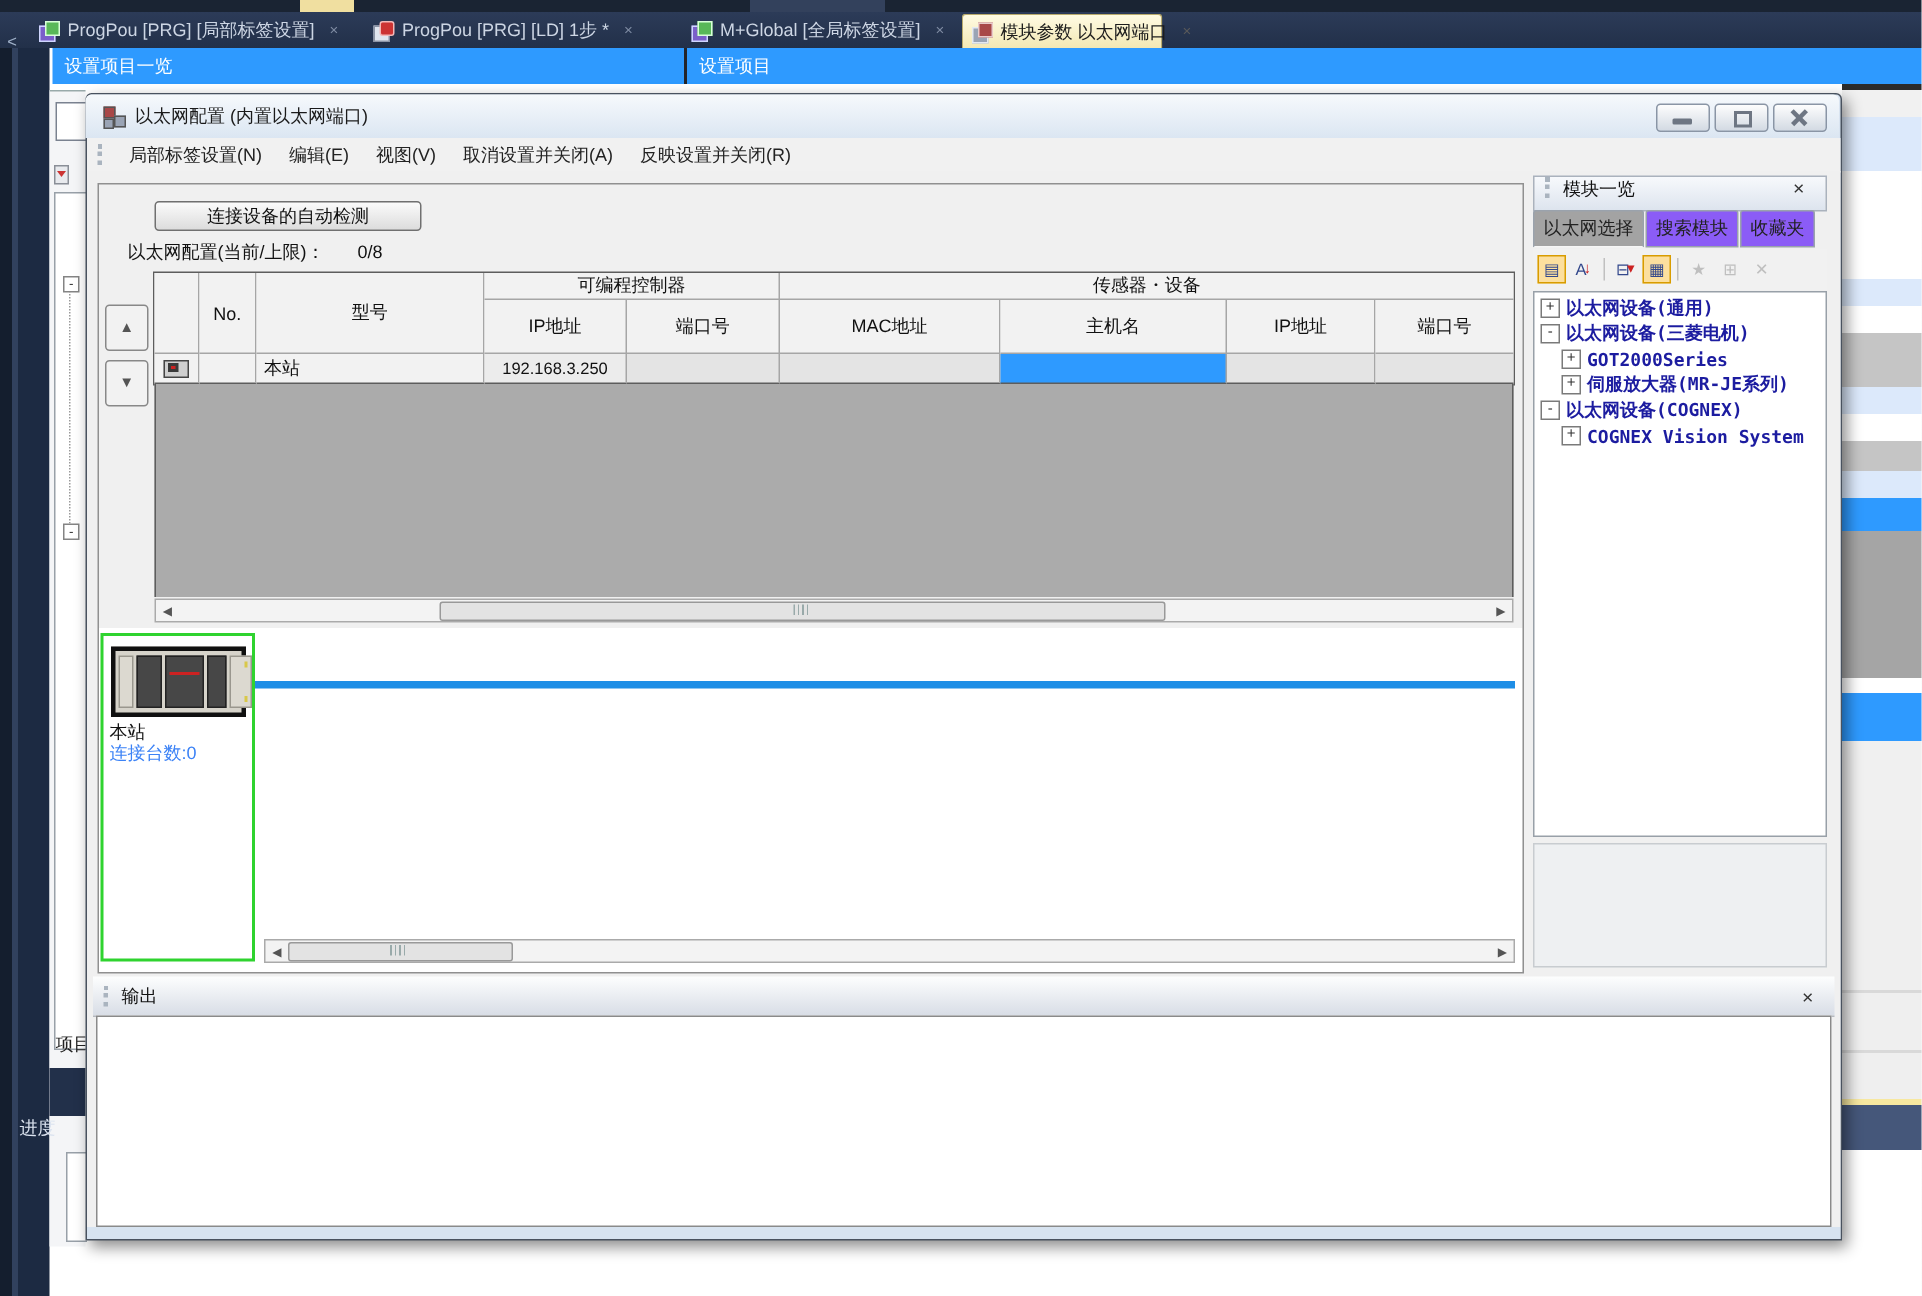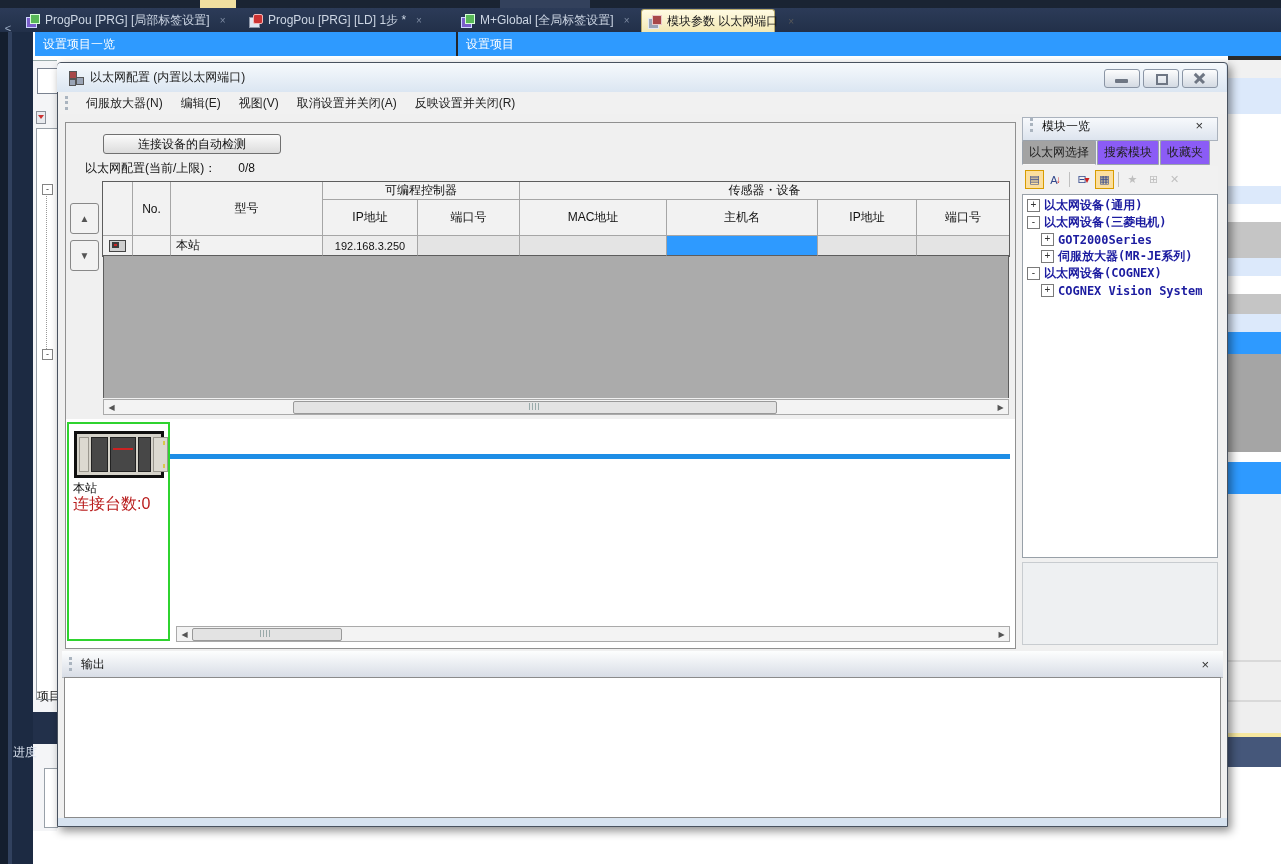--- a/index.html
+++ b/index.html
@@ -101,21 +101,21 @@
       background:repeating-linear-gradient(to right,#9aa 0 1px,transparent 1px 3px);}
   
   .greenbox{left:67px;top:422px;width:103px;height:219px;border:2px solid #2fd32f;background:#fff;box-sizing:border-box;}
   .plcimg{left:74px;top:431px;width:90px;height:47px;border:3px solid #101010;background:#d6d3ca;box-sizing:border-box;
       display:flex;align-items:stretch;padding:3px 2px;gap:2px;}
   .plc-dark{background:#474747;border:1px solid #222;flex:0 0 auto;position:relative;}
   .plc-red{position:absolute;left:2px;top:10px;right:2px;height:2px;background:#cc2222;}
   .plc-side{background:#dcd9d0;border:1px solid #9a978e;flex:0 0 auto;position:relative;}
   .plc-side i{position:absolute;right:2px;width:2px;height:4px;background:#d8c84a;}
   .stn-name{left:73px;top:480px;font-size:12px;color:#111;}
-  .stn-count{left:73px;top:494px;font-size:16px;color:#b91c1c;}
+  .stn-count{left:73px;top:494px;font-size:12px;color:#3b82f6;}
   .blueline{left:170px;top:454px;width:840px;height:5px;background:#1e8ee6;}
   
   .outhead{left:62px;top:651px;width:1161px;height:26px;background:linear-gradient(#fdfefe,#d8dde6);
       border-bottom:1px solid #b5b9c0;display:flex;align-items:center;font-size:12px;color:#111;}
   .outbody{left:64px;top:677px;width:1157px;height:141px;background:#fff;border:1px solid #8a8a8a;box-sizing:border-box;}
   .panel-x{margin-left:auto;margin-right:14px;color:#333;font-size:13px;}
   
   .modhead{left:1022px;top:117px;width:196px;height:24px;background:linear-gradient(#f7f9fc,#dde4ee);
       border:1px solid #aab2bd;display:flex;font-size:12px;color:#111;box-sizing:border-box;}
   .modtabs{left:1022px;top:141px;width:196px;height:24px;display:flex;align-items:flex-end;font-size:12px;color:#222;}
@@ -219,21 +219,21 @@
   <div class="winbtn wb-min"></div>
   <div class="winbtn wb-rest"></div>
   <div class="winbtn wb-x">
       <span class="xa"></span>
       <span class="xb"></span>
     </div>
 </div>
 
 <div class="abs menubar">
   <span class="grip"></span>
-  <span class="menuitem">伺服放大器(N)</span>
+  <span class="menuitem">局部标签设置(N)</span>
   <span class="menuitem">编辑(E)</span>
   <span class="menuitem">视图(V)</span>
   <span class="menuitem">取消设置并关闭(A)</span>
   <span class="menuitem">反映设置并关闭(R)</span>
 </div>
 
 <div class="abs dlg-body"></div>
 <div class="abs dlg-bottom"></div>
 
 <div class="abs workframe"></div>

